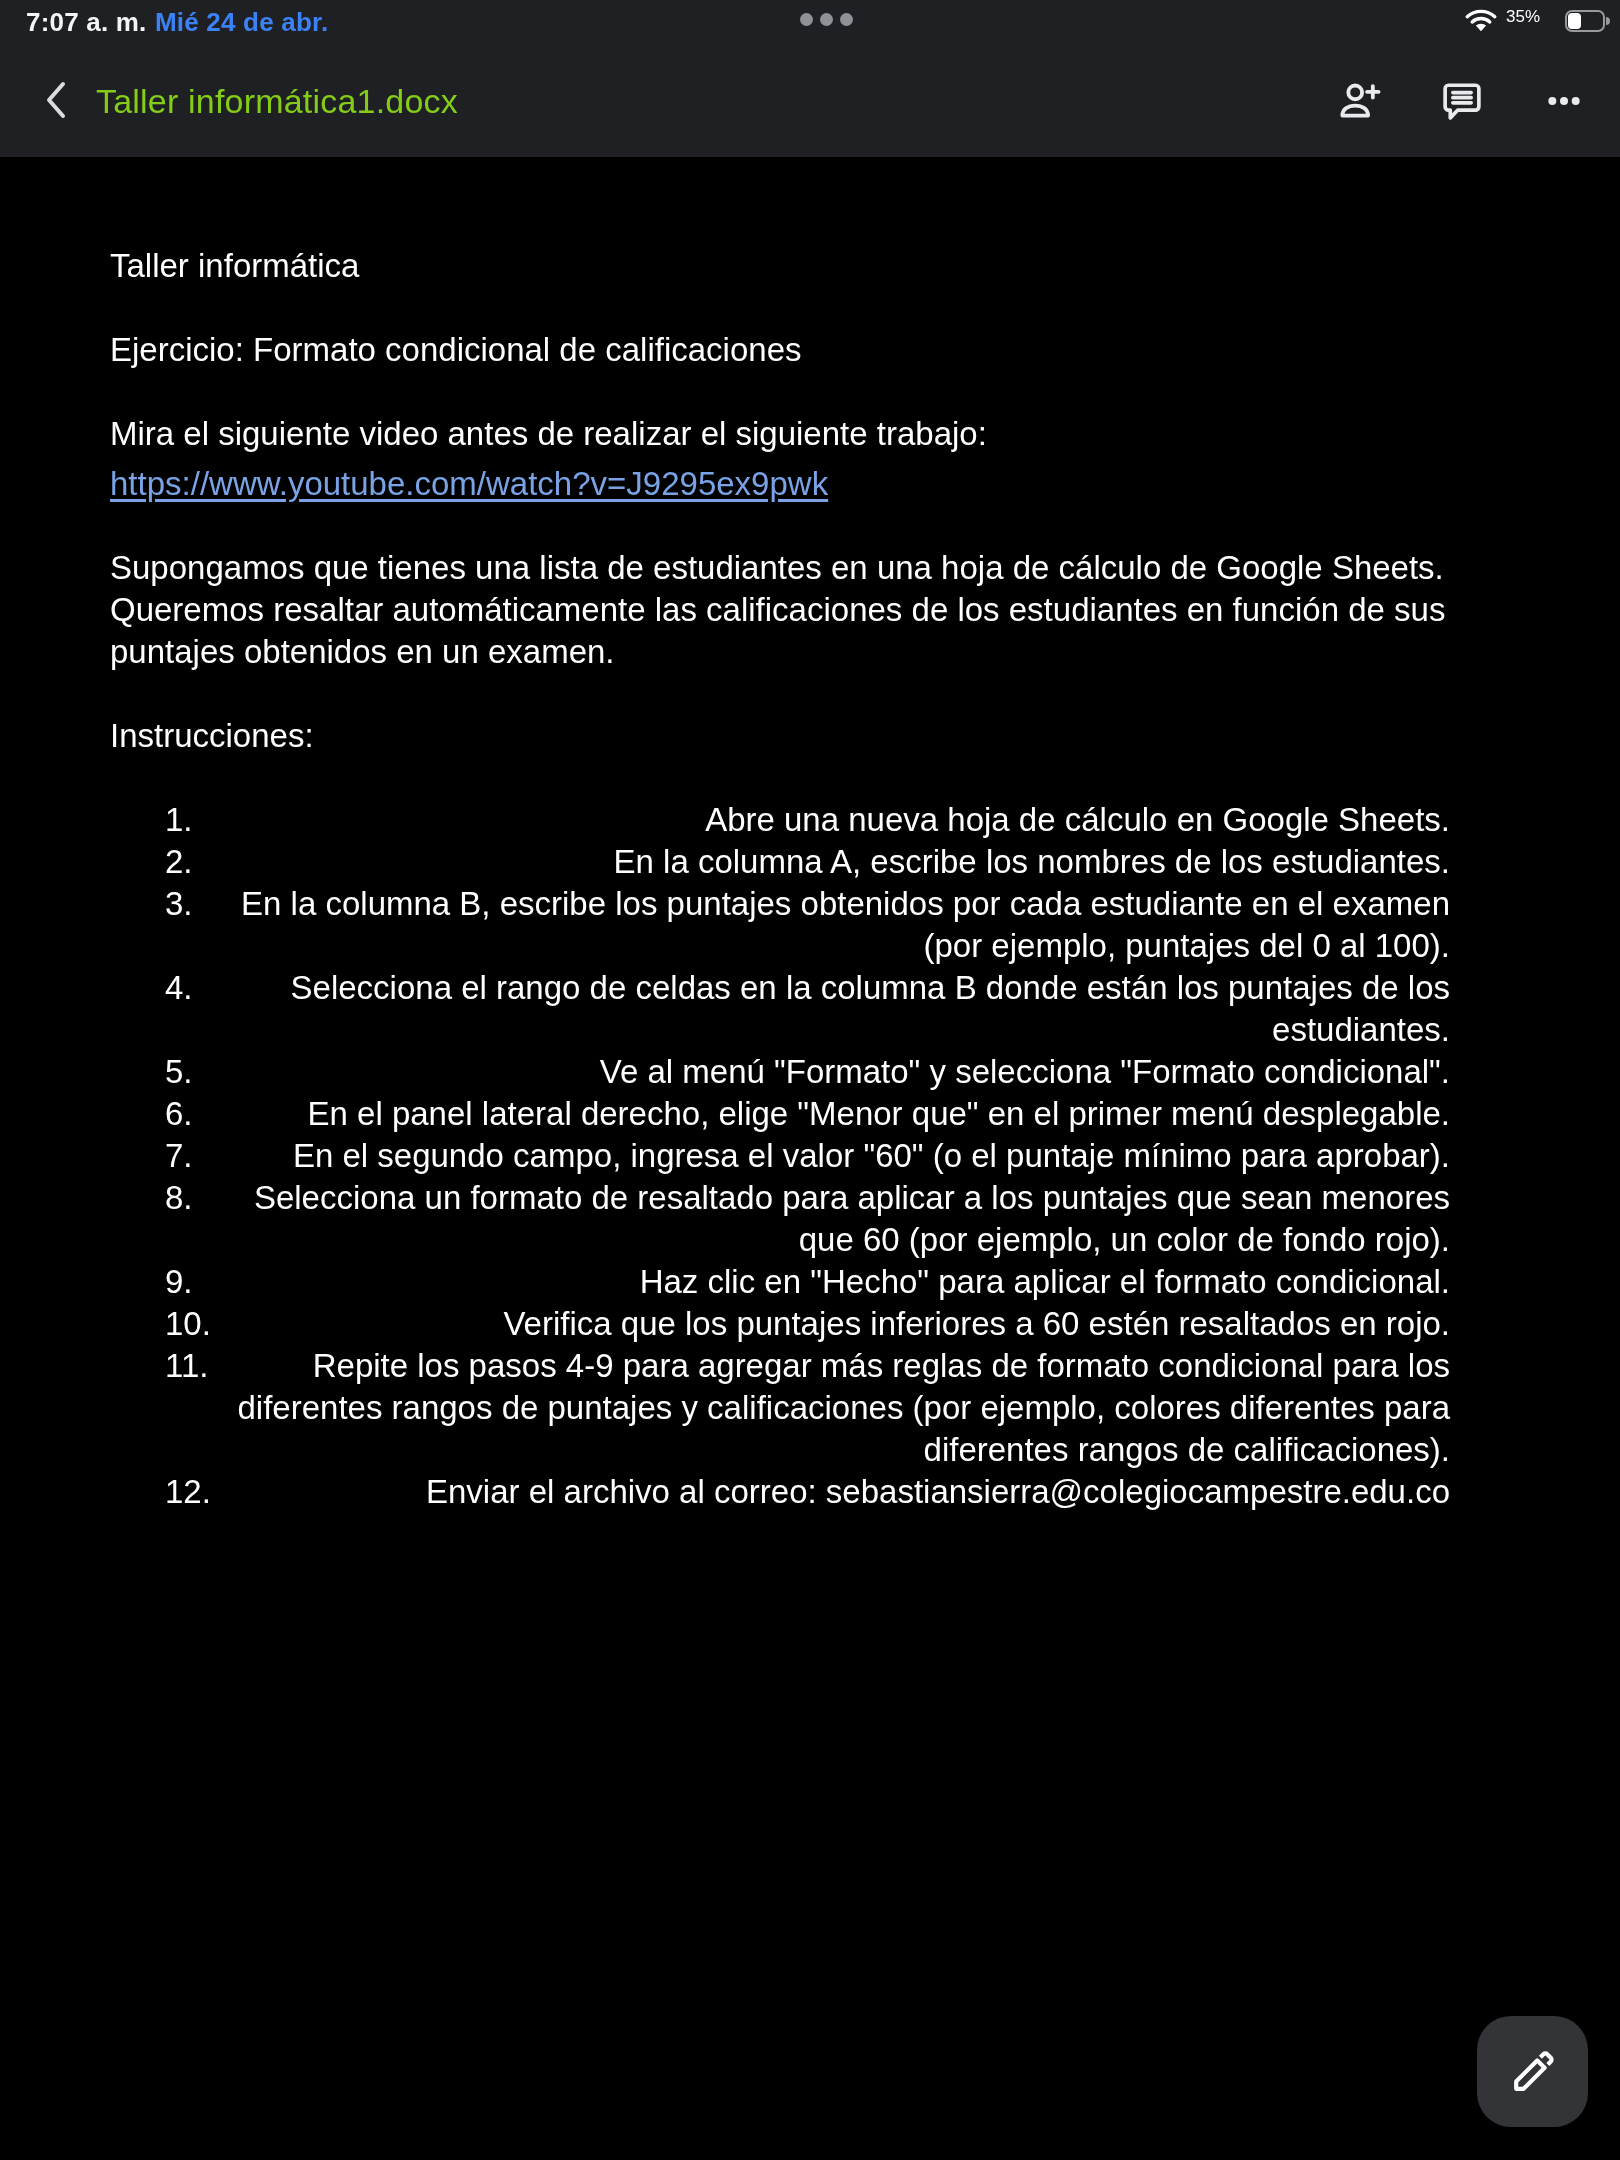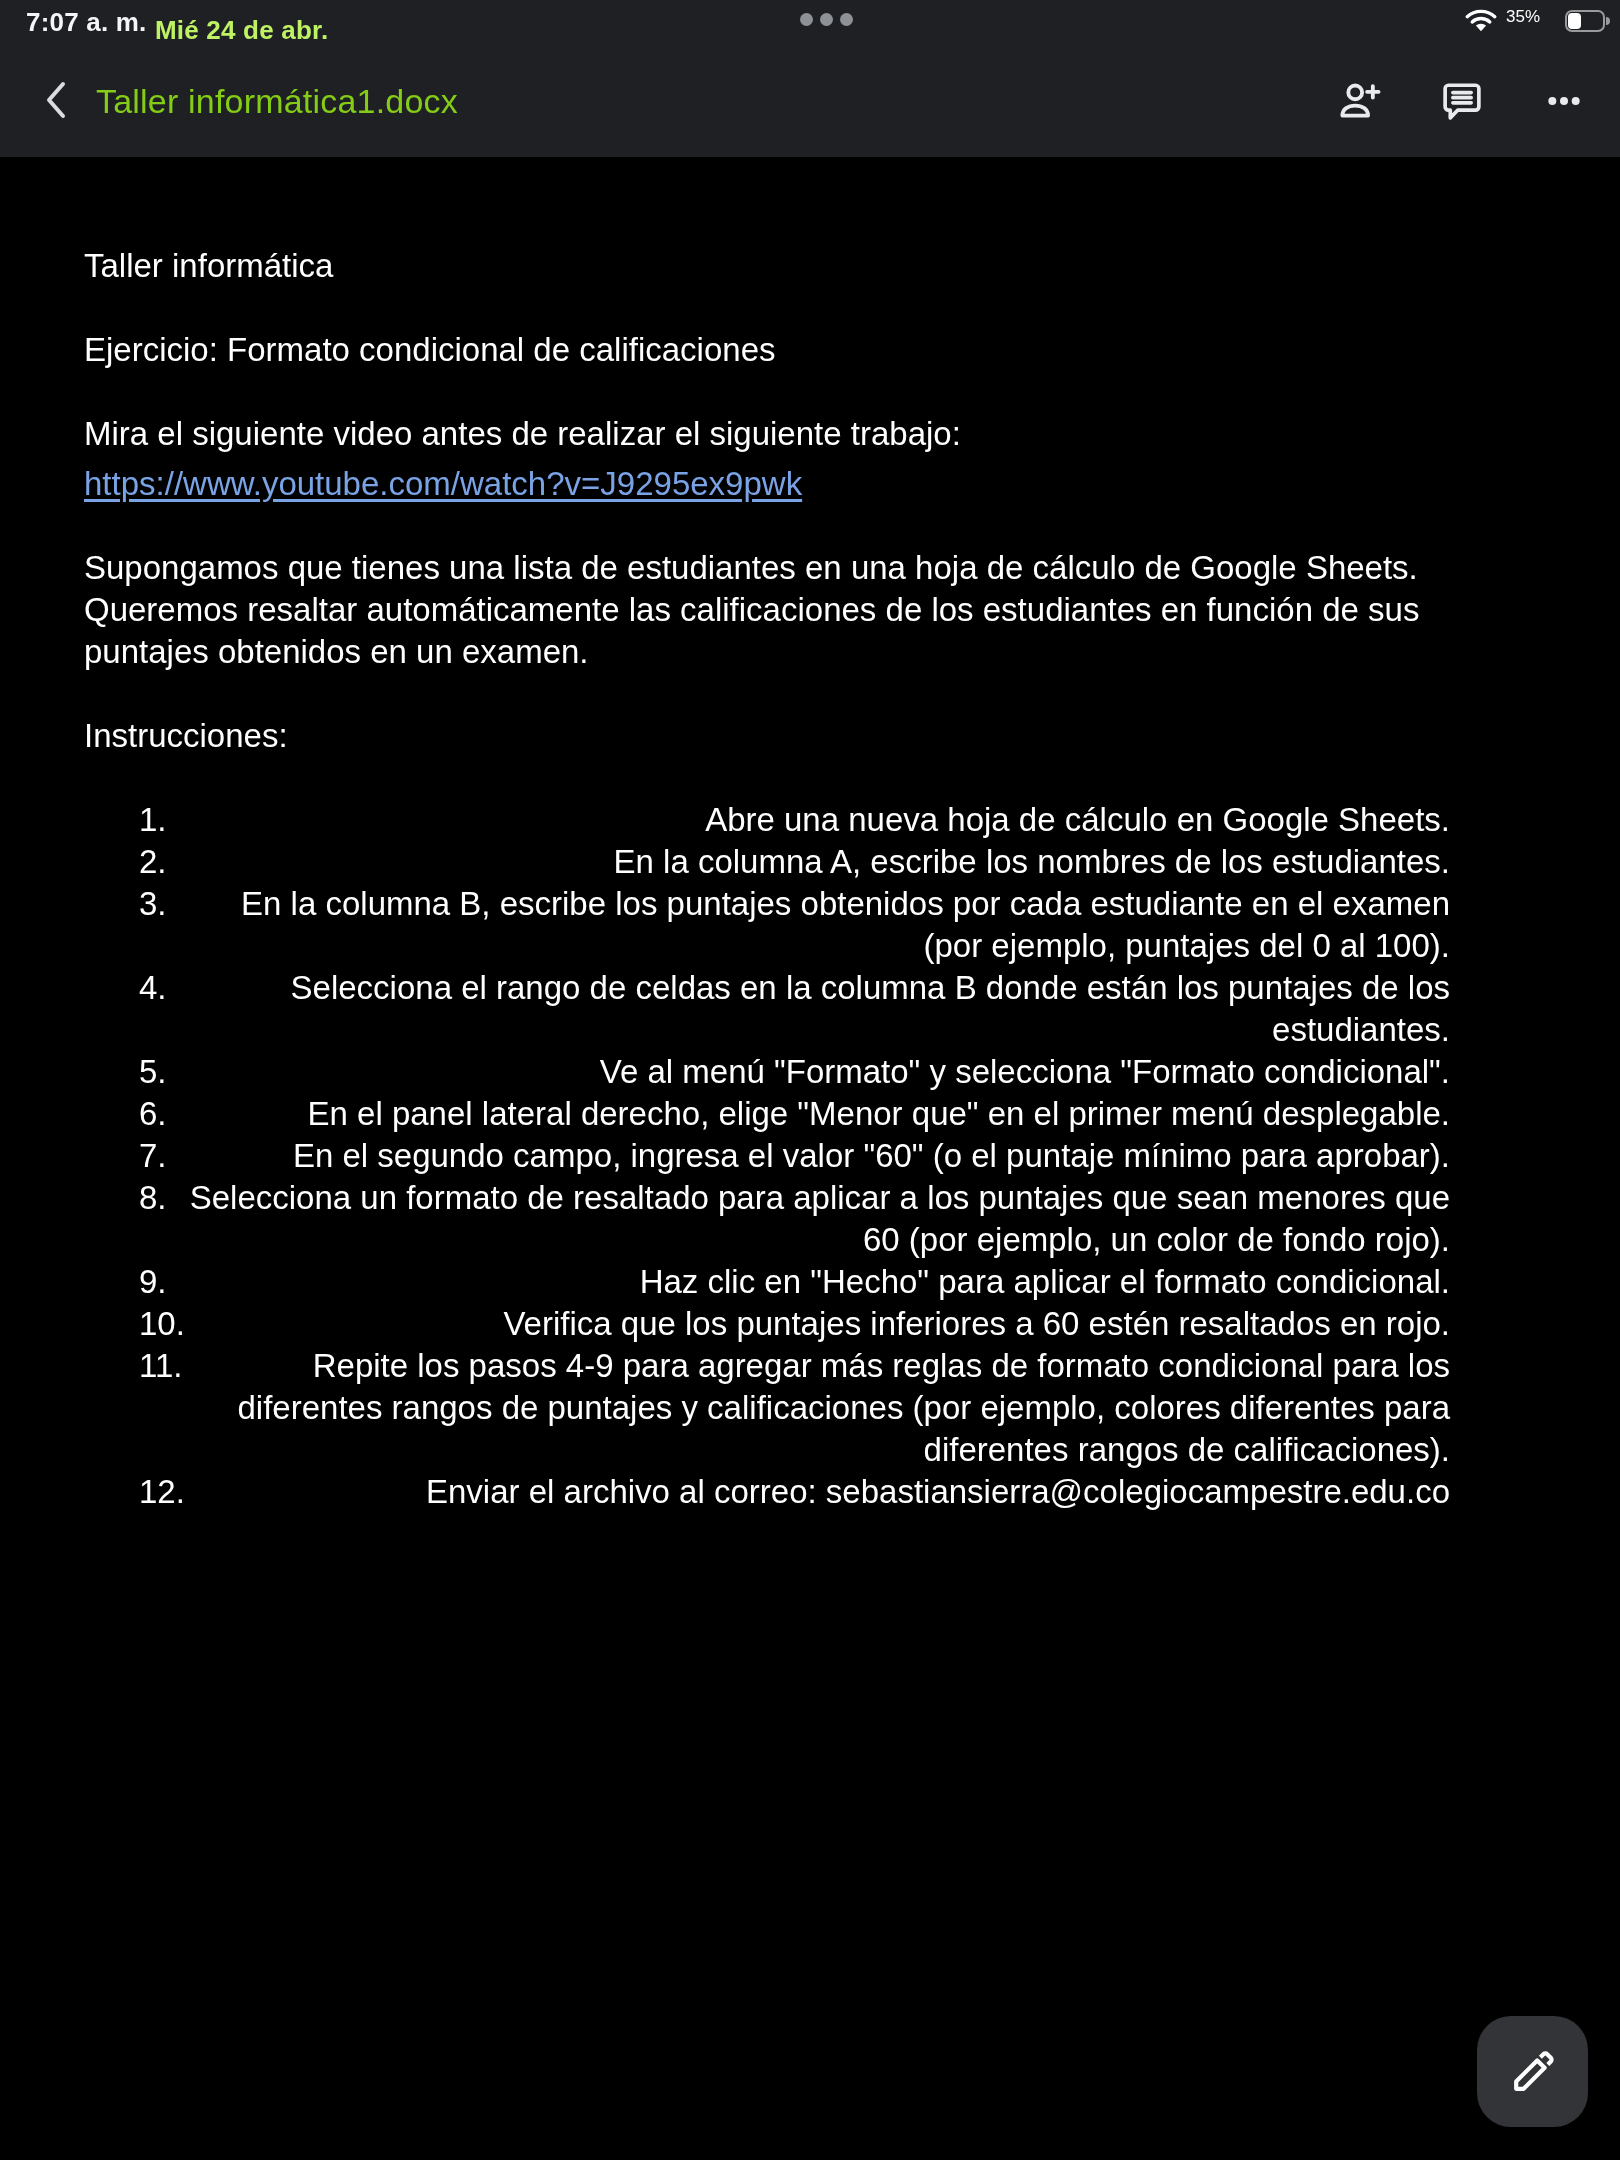--- a/index.html
+++ b/index.html
@@ -15,22 +15,22 @@
   .header {
     position:absolute; top:0; left:0; width:100%; height:157px;
     background:var(--header-bg,#1e2024);
   }
   .statusbar { position:absolute; top:0; left:0; width:100%; height:44px;margin-left:12px; }
   .sb-time {
     position:absolute; left:14px; top:7px;
     color:#f4f5f6; font-size:26px; font-weight:600; letter-spacing:.2px;
   }
   .sb-date {
-    position:absolute; left:143px; top:15px;
-    color:#bef264; font-size:26px; font-weight:600; letter-spacing:.2px;
+    position:absolute; left:143px; top:7px;
+    color:#3b82f6; font-size:26px; font-weight:600; letter-spacing:.2px;
   }
   .sb-dots { position:absolute; left:788px; top:13px; display:flex; gap:7px; }
   .sb-dots span { width:13px; height:13px; border-radius:50%; background:#8e9196; }
   .sb-wifi { position:absolute; left:1452px; top:8px; }
   .sb-batt-text {
     position:absolute; left:1494px; top:7px;
     color:#fff; font-size:17px; font-weight:500;
   }
   .battery { position:absolute; left:1553px; top:10px; width:44px; height:22px; }
   .batt-body {
@@ -62,21 +62,21 @@
   }
   .icon-btn {
     width:46px; height:46px; display:flex; align-items:center; justify-content:center;
     cursor:pointer;
   }
 
   
   .doc {
     position:absolute; top:157px; left:0; width:1620px; bottom:0;
     background:var(--page-bg,#000);
-    padding:88px 170px 0 84px;
+    padding:88px 170px 0 110px;
     color:#fff; font-size:33px; line-height:42px;
   }
   .doc p { margin:0 0 42px 0; }
   .doc p.no-gap { margin-bottom:8px; }
   a.doc-link {
     color:var(--link-color,#7aa3e6); text-decoration:underline;
     text-underline-offset:4px; cursor:pointer;
   }
   ol.steps { list-style:none; }
   li.step { display:flex; }

